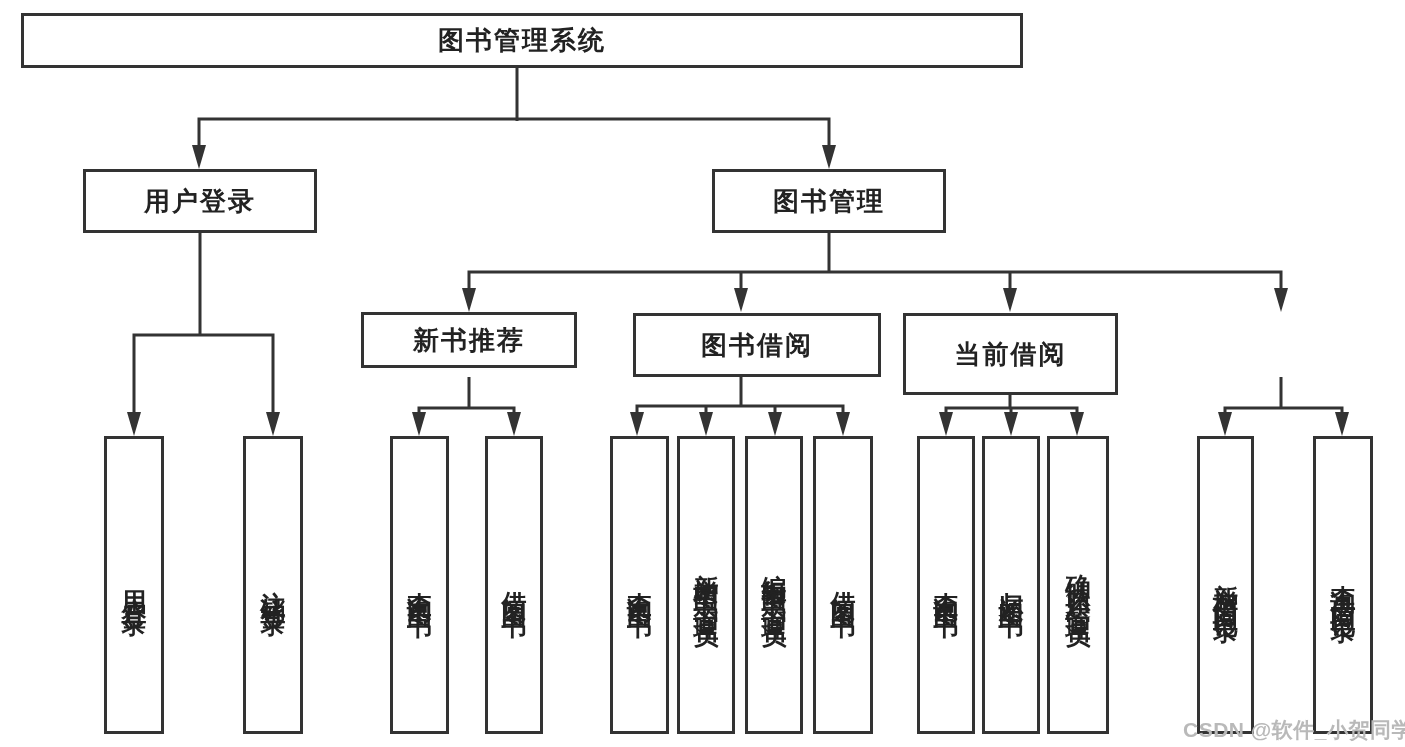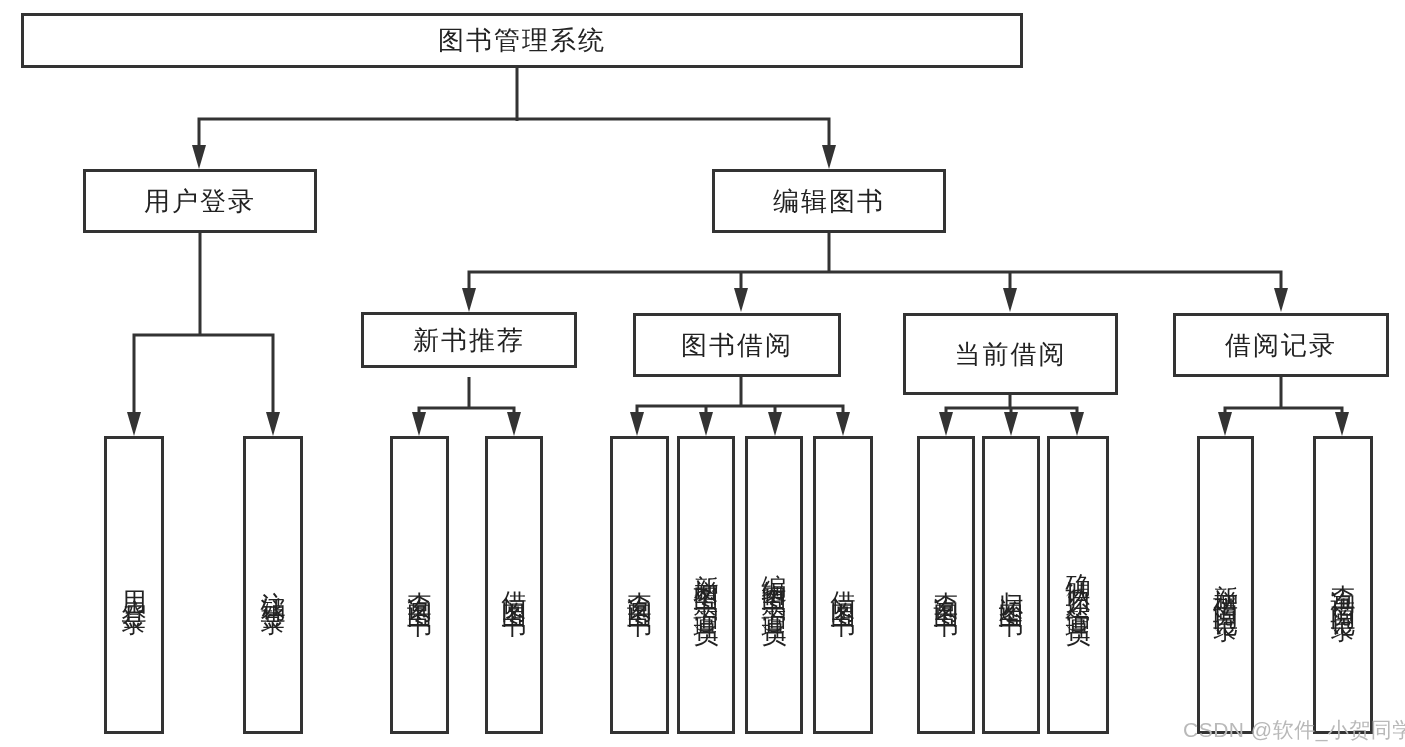--- a/index.html
+++ b/index.html
@@ -2,20 +2,21 @@
 <html><head>
 <meta charset="utf-8">
 <style>
   html,body{margin:0;padding:0;background:#ffffff;}
   #stage{
     position:relative;
     width:1405px;height:747px;
     background:#ffffff;
     font-family:"Liberation Sans", sans-serif;
     overflow:hidden;
+    font-weight:bold;
   }
   #connectors{position:absolute;left:0;top:0;width:1405px;height:747px;}
   .hbox{
     position:absolute;
     box-sizing:border-box;
     background:#ffffff;
     border:3px solid #333333;
     display:flex;align-items:center;justify-content:center;
     font-size:26px;letter-spacing:2px;color:#222222;
     z-index:2;
@@ -80,26 +81,25 @@
       <polygon points="1004,412 1018,412 1011,436"></polygon>
       <polygon points="1070,412 1084,412 1077,436"></polygon>
       <polygon points="1218,412 1232,412 1225,436"></polygon>
       <polygon points="1335,412 1349,412 1342,436"></polygon>
     </g>
   </svg>
 
   <div class="hbox" style="left:21px;top:13px;width:1002px;height:55px">图书管理系统</div>
 
   <div class="hbox" style="left:83px;top:169px;width:234px;height:64px">用户登录</div>
-  <div class="hbox" style="left:712px;top:169px;width:234px;height:64px">编辑图书</div>
+  <div class="hbox" style="left:712px;top:169px;width:234px;height:64px">图书管理</div>
 
   <div class="hbox" style="left:361px;top:312px;width:216px;height:56px">新书推荐</div>
-  <div class="hbox" style="left:633px;top:313px;width:208px;height:64px">图书借阅</div>
+  <div class="hbox" style="left:633px;top:313px;width:248px;height:64px">图书借阅</div>
   <div class="hbox" style="left:903px;top:313px;width:215px;height:82px">当前借阅</div>
-  <div class="hbox" style="left:1173px;top:313px;width:216px;height:64px">借阅记录</div>
 
   <div class="vbox" style="left:104px;width:60px">
     <span class="vtext">用户登录</span>
   </div>
   <div class="vbox" style="left:243px;width:60px">
     <span class="vtext">注销登录</span>
   </div>
 
   <div class="vbox" style="left:390px;width:59px">
     <span class="vtext">查询图书</span>

